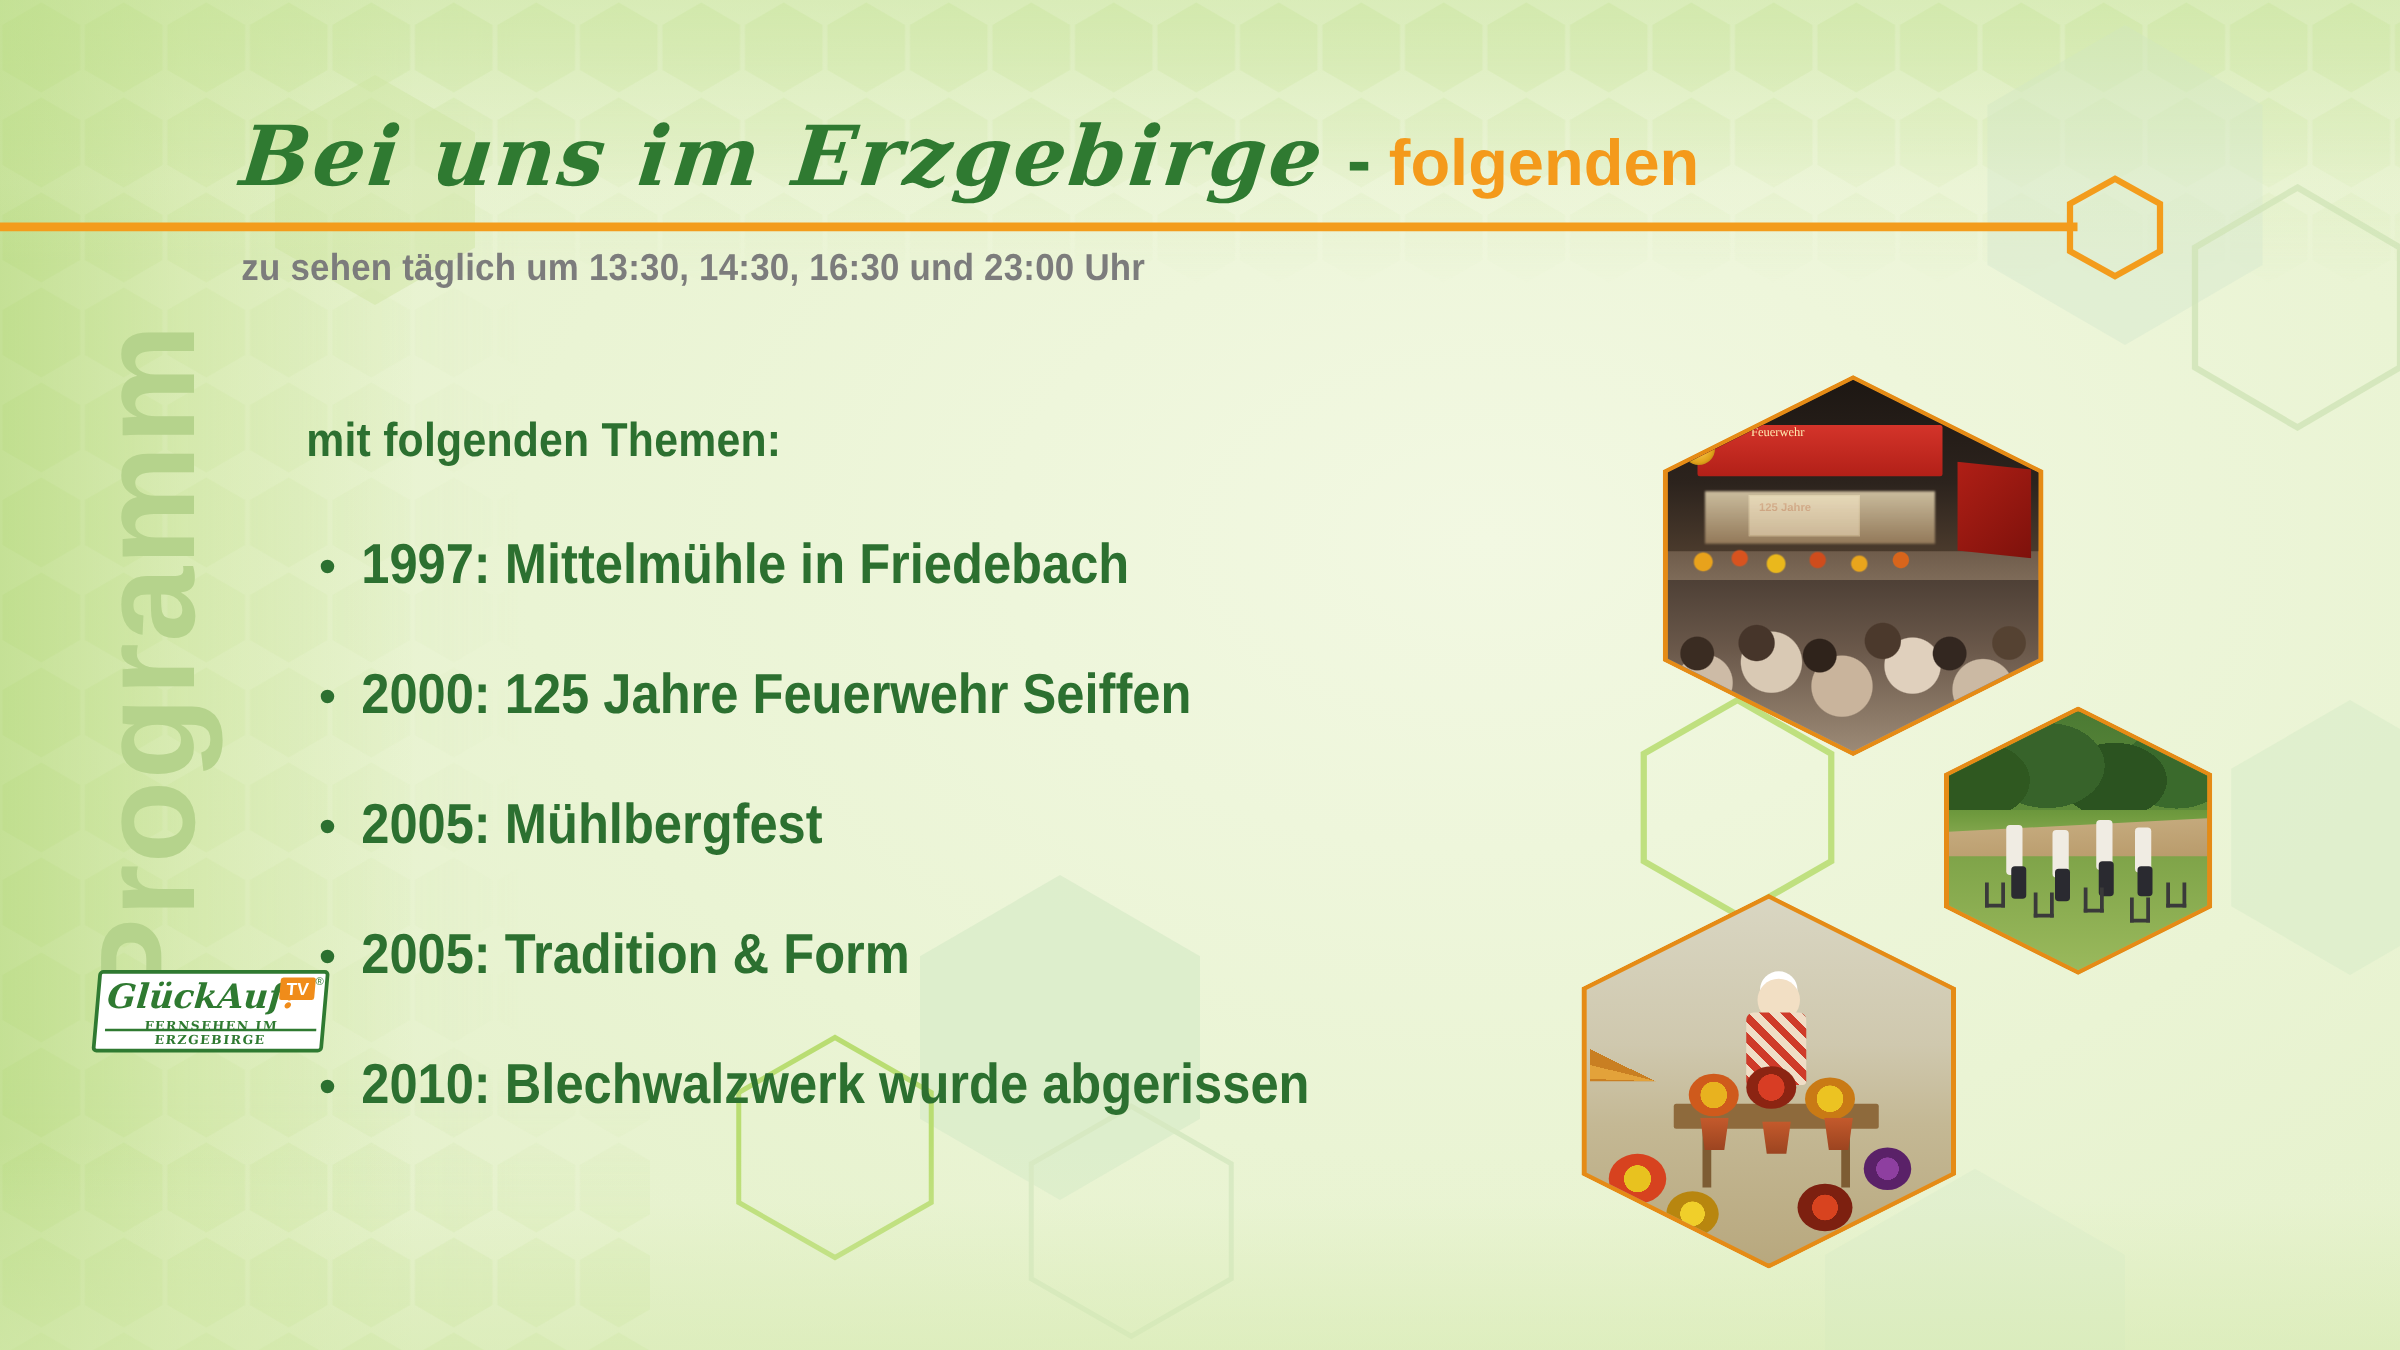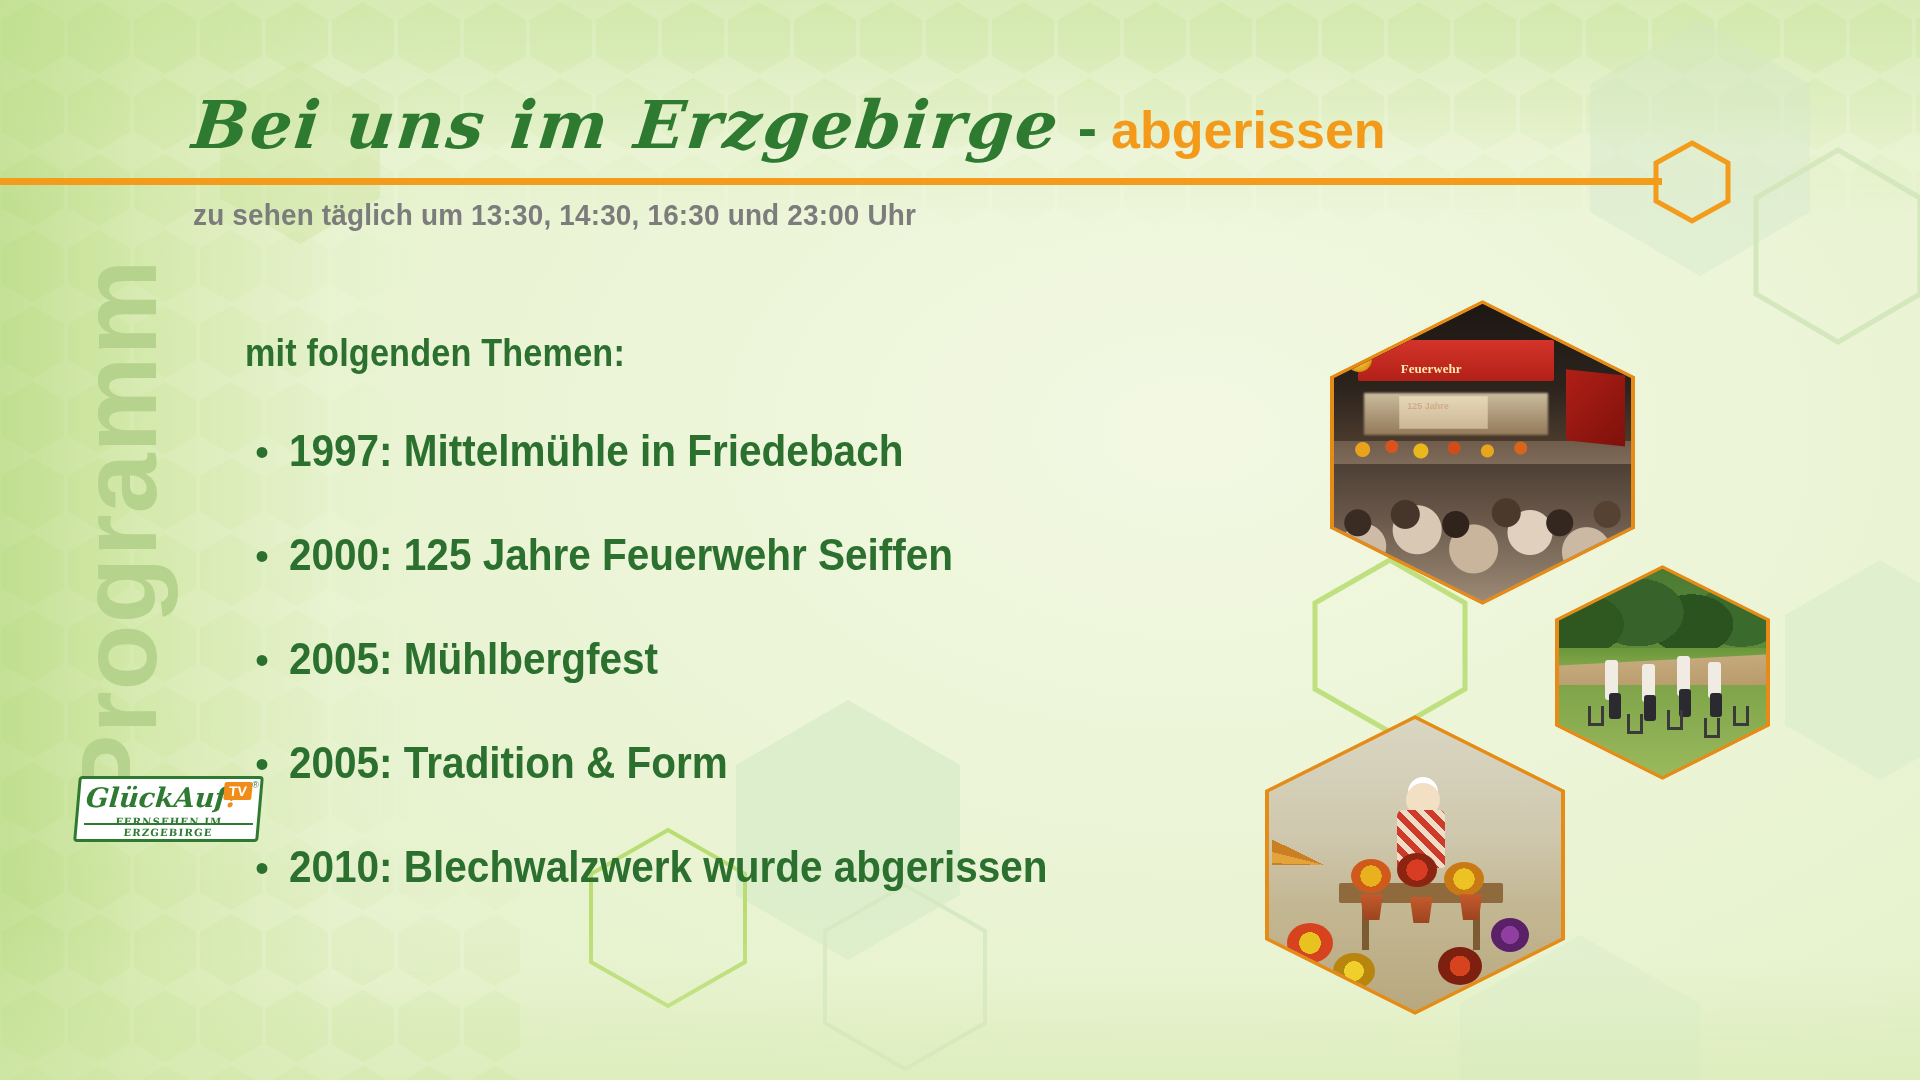--- a/index.html
+++ b/index.html
@@ -150,23 +150,22 @@
     position:absolute; left:0; top:0; width:100%; height:46%;
     background:linear-gradient(180deg,#1d1713 0%,#2c231d 60%,#4a3a2c 100%);
   }
   .fw-banner{
     position:absolute; left:8%; top:12%; width:66%; height:14%;
     background:linear-gradient(180deg,#d4342a,#b22018);
     border-radius:2px;
   }
   .fw-banner span{
     position:absolute; left:22%; top:4%;
-    color:#ffe9b0; font-size:13px; font-weight:700;
+    color:#ffe9b0; font-size:10px; font-weight:400;
     font-family:"Liberation Serif", serif;
-    margin-top:20px;
   }
   .fw-logo{
     position:absolute; left:4%; top:14%; width:26px; height:26px;
     border-radius:50%;
     background:radial-gradient(circle,#ffd25a 0%, #e0a21a 60%, #8a5d0a 100%);
   }
   .fw-sign{
     position:absolute; left:22%; top:31%; width:30%; height:11%;
     background:#f3f0e2; border:1px solid #c8c0a4;
   }
@@ -382,21 +381,21 @@
     <polygon points="300,60 380,106 380,198 300,244 220,198 220,106" fill="#cfe6a4" fill-opacity="0.5"></polygon>
   </svg>
 
   <div class="leftwash"></div>
   <div class="topwash"></div>
   <div class="bottomwash"></div>
 
   <div id="programm">Programm</div>
 
   <div id="title-row">
-    <span id="title-script">Bei uns im Erzgebirge</span><span id="title-dash">-</span><span id="title-accent">abgerissen</span>
+    <span id="title-script">Bei uns im Erzgebirge</span><span id="title-dash">-</span><span id="title-accent">folgenden</span>
   </div>
 
   <div id="rule"></div>
   <svg id="rule-hex" viewBox="0 0 84 84">
     <polygon points="42,3 78,23 78,61 42,81 6,61 6,23" fill="none" stroke="#f39c1c" stroke-width="5"></polygon>
   </svg>
 
   <div id="subtitle">zu sehen täglich um 13:30, 14:30, 16:30 und 23:00 Uhr</div>
 
   <div id="intro">mit folgenden Themen:</div>

